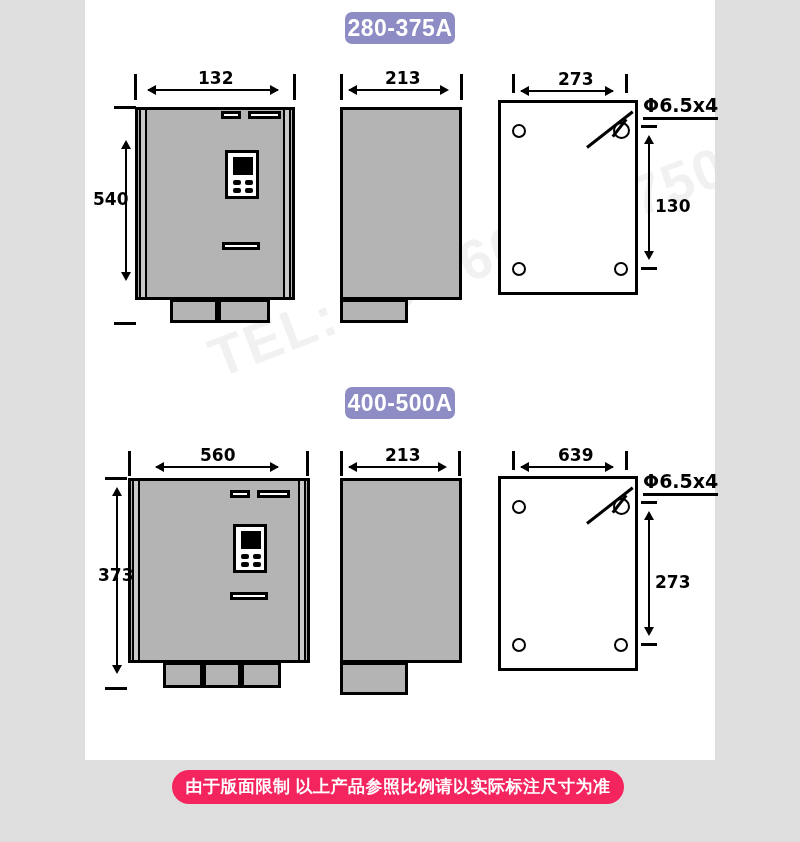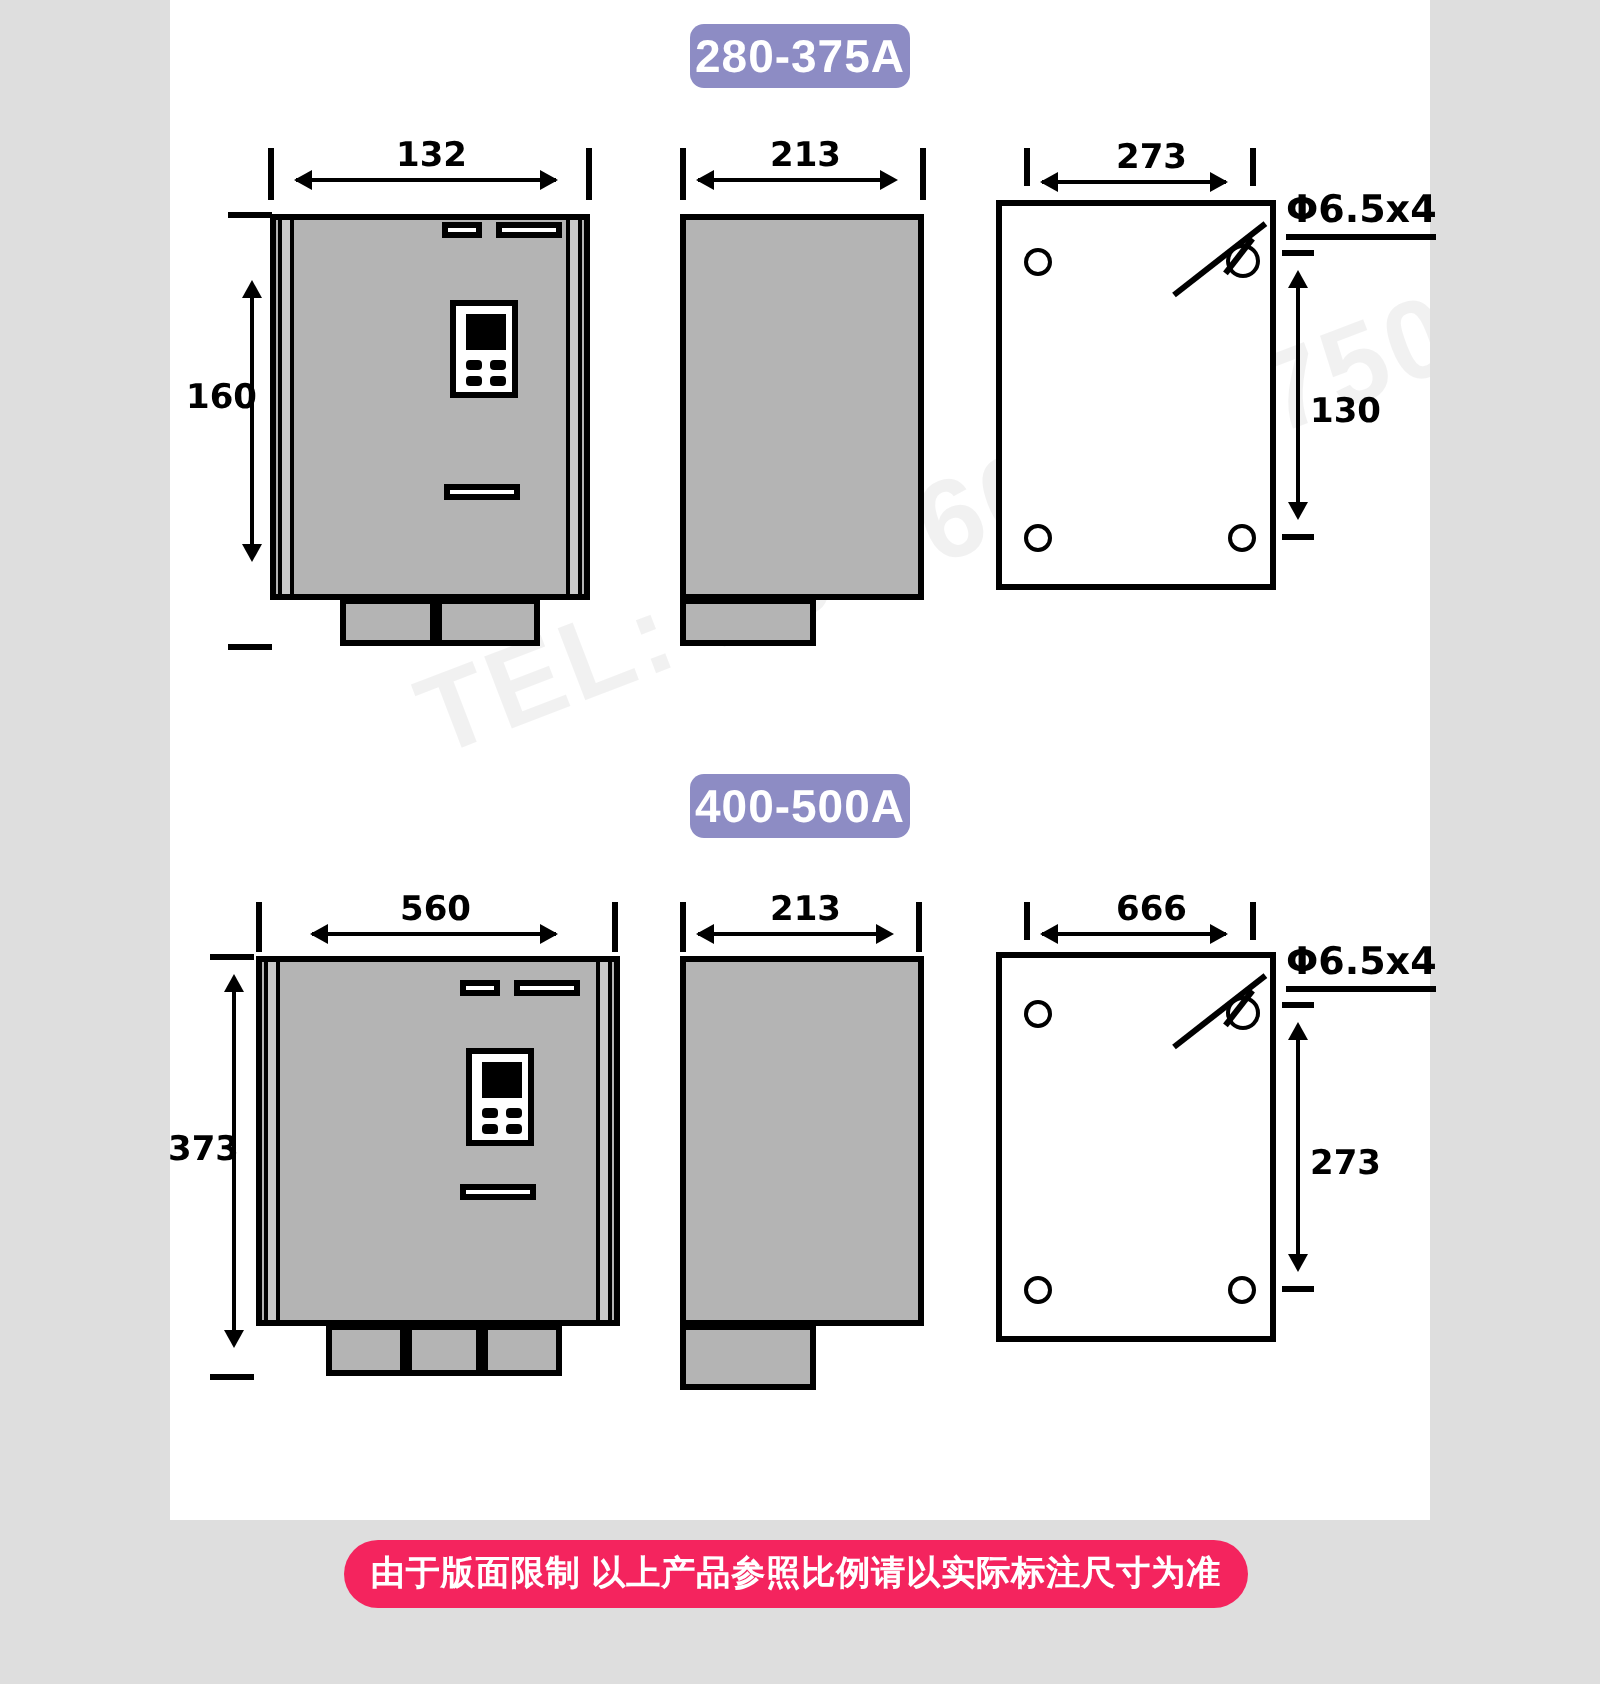--- a/index.html
+++ b/index.html
@@ -119,21 +119,21 @@
     <div class="dimline-h" style="left:148px;top:89px;width:130px;"></div>
     <div class="arr arr-l" style="left:147px;top:85px;"></div>
     <div class="arr arr-r" style="left:270px;top:85px;"></div>
     <div class="dimtxt" style="left:198px;top:68px;">132</div>
 
     <div class="ext-h" style="left:114px;top:106px;width:22px;"></div>
     <div class="ext-h" style="left:114px;top:322px;width:22px;"></div>
     <div class="dimline-v" style="left:125px;top:145px;height:134px;"></div>
     <div class="arr arr-u" style="left:121px;top:140px;"></div>
     <div class="arr arr-d" style="left:121px;top:272px;"></div>
-    <div class="dimtxt" style="left:93px;top:189px;">160</div>
+    <div class="dimtxt" style="left:93px;top:189px;">540</div>
   </div>
 
   <div>
     <div class="blk body-fill" style="left:340px;top:107px;width:122px;height:193px;"></div>
     <div class="blk body-fill" style="left:340px;top:299px;width:68px;height:24px;"></div>
 
     <div class="ext-v" style="left:340px;top:74px;height:26px;"></div>
     <div class="ext-v" style="left:460px;top:74px;height:26px;"></div>
     <div class="dimline-h" style="left:349px;top:89px;width:98px;"></div>
     <div class="arr arr-l" style="left:348px;top:85px;"></div>
@@ -199,21 +199,21 @@
     <div class="dimline-h" style="left:156px;top:466px;width:122px;"></div>
     <div class="arr arr-l" style="left:155px;top:462px;"></div>
     <div class="arr arr-r" style="left:270px;top:462px;"></div>
     <div class="dimtxt" style="left:200px;top:445px;">560</div>
 
     <div class="ext-h" style="left:105px;top:477px;width:22px;"></div>
     <div class="ext-h" style="left:105px;top:687px;width:22px;"></div>
     <div class="dimline-v" style="left:116px;top:492px;height:180px;"></div>
     <div class="arr arr-u" style="left:112px;top:487px;"></div>
     <div class="arr arr-d" style="left:112px;top:665px;"></div>
-    <div class="dimtxt" style="left:84px;top:565px;">373</div>
+    <div class="dimtxt" style="left:98px;top:565px;">373</div>
   </div>
 
   <div>
     <div class="blk body-fill" style="left:340px;top:478px;width:122px;height:185px;"></div>
     <div class="blk body-fill" style="left:340px;top:662px;width:68px;height:33px;"></div>
 
     <div class="ext-v" style="left:340px;top:451px;height:25px;"></div>
     <div class="ext-v" style="left:458px;top:451px;height:25px;"></div>
     <div class="dimline-h" style="left:349px;top:466px;width:96px;"></div>
     <div class="arr arr-l" style="left:348px;top:462px;"></div>
@@ -227,21 +227,21 @@
       <div class="hole" style="left:113px;top:21px;width:10px;height:10px;"></div>
       <div class="hole" style="left:11px;top:159px;width:10px;height:10px;"></div>
       <div class="hole" style="left:113px;top:159px;width:10px;height:10px;"></div>
     </div>
 
     <div class="ext-v" style="left:512px;top:451px;height:19px;"></div>
     <div class="ext-v" style="left:625px;top:451px;height:19px;"></div>
     <div class="dimline-h" style="left:521px;top:466px;width:92px;"></div>
     <div class="arr arr-l" style="left:520px;top:462px;"></div>
     <div class="arr arr-r" style="left:605px;top:462px;"></div>
-    <div class="dimtxt" style="left:558px;top:445px;">666</div>
+    <div class="dimtxt" style="left:558px;top:445px;">639</div>
 
     <div class="ext-h" style="left:641px;top:501px;width:16px;"></div>
     <div class="ext-h" style="left:641px;top:643px;width:16px;"></div>
     <div class="dimline-v" style="left:648px;top:516px;height:118px;"></div>
     <div class="arr arr-u" style="left:644px;top:511px;"></div>
     <div class="arr arr-d" style="left:644px;top:627px;"></div>
     <div class="dimtxt" style="left:655px;top:572px;">273</div>
 
     <div class="leader" style="left:587px;top:522px;width:58px;transform:rotate(-38deg);"></div>
     <div class="diasym" style="left:613px;top:498px;"></div>

